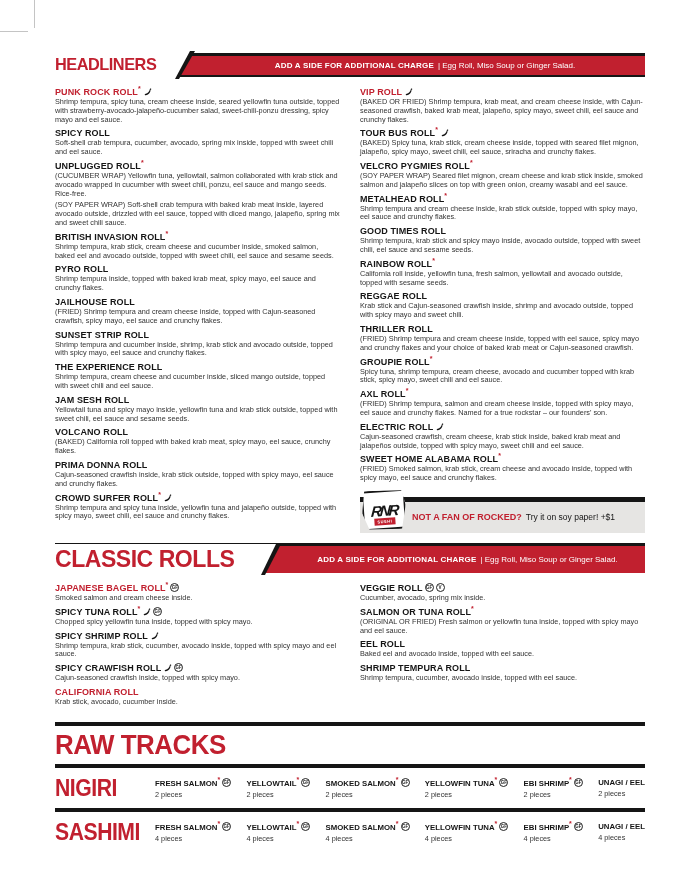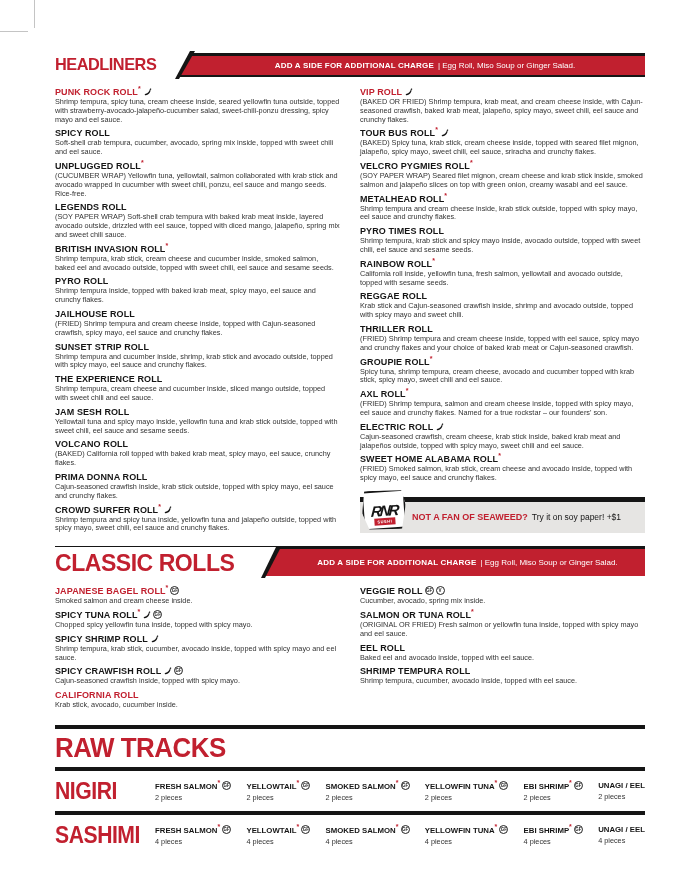--- a/index.html
+++ b/index.html
@@ -105,21 +105,20 @@
         </div>
         <div class="item">
           <div class="item-title"><span>SPICY ROLL</span></div>
           <div class="item-desc">Soft-shell crab tempura, cucumber, avocado, spring mix inside, topped with sweet chili and eel sauce.</div>
         </div>
         <div class="item">
           <div class="item-title"><span>UNPLUGGED ROLL</span><sup class="ast">*</sup></div>
           <div class="item-desc">(CUCUMBER WRAP) Yellowfin tuna, yellowtail, salmon collaborated with krab stick and avocado wrapped in cucumber with sweet chili, ponzu, eel sauce and mango seeds. Rice-free.</div>
         </div>
         <div class="item">
-          <div class="item-title"><span>LEGENDS ROLL</span></div>
           <div class="item-desc">(SOY PAPER WRAP) Soft-shell crab tempura with baked krab meat inside, layered avocado outside, drizzled with eel sauce, topped with diced mango, jalapeño, spring mix and sweet chili sauce.</div>
         </div>
         <div class="item">
           <div class="item-title"><span>BRITISH INVASION ROLL</span><sup class="ast">*</sup></div>
           <div class="item-desc">Shrimp tempura, krab stick, cream cheese and cucumber inside, smoked salmon, baked eel and avocado outside, topped with sweet chili, eel sauce and sesame seeds.</div>
         </div>
         <div class="item">
           <div class="item-title"><span>PYRO ROLL</span></div>
           <div class="item-desc">Shrimp tempura inside, topped with baked krab meat, spicy mayo, eel sauce and crunchy flakes.</div>
         </div>
@@ -170,21 +169,21 @@
           </div>
           <div class="item">
             <div class="item-title"><span>VELCRO PYGMIES ROLL</span><sup class="ast">*</sup></div>
             <div class="item-desc">(SOY PAPER WRAP) Seared filet mignon, cream cheese and krab stick inside, smoked salmon and jalapeño slices on top with green onion, creamy wasabi and eel sauce.</div>
           </div>
           <div class="item">
             <div class="item-title"><span>METALHEAD ROLL</span><sup class="ast">*</sup></div>
             <div class="item-desc">Shrimp tempura and cream cheese inside, krab stick outside, topped with spicy mayo, eel sauce and crunchy flakes.</div>
           </div>
           <div class="item">
-            <div class="item-title"><span>PYRO TIMES ROLL</span></div>
+            <div class="item-title"><span>GOOD TIMES ROLL</span></div>
             <div class="item-desc">Shrimp tempura, krab stick and spicy mayo inside, avocado outside, topped with sweet chili, eel sauce and sesame seeds.</div>
           </div>
           <div class="item">
             <div class="item-title"><span>RAINBOW ROLL</span><sup class="ast">*</sup></div>
             <div class="item-desc">California roll inside, yellowfin tuna, fresh salmon, yellowtail and avocado outside, topped with sesame seeds.</div>
           </div>
           <div class="item">
             <div class="item-title"><span>REGGAE ROLL</span></div>
             <div class="item-desc">Krab stick and Cajun-seasoned crawfish inside, shrimp and avocado outside, topped with spicy mayo and sweet chili.</div>
           </div>
@@ -211,21 +210,21 @@
             <div class="item-desc">(FRIED) Smoked salmon, krab stick, cream cheese and avocado inside, topped with spicy mayo, eel sauce and crunchy flakes.</div>
           </div>
         </div>
 
       <div class="callout">
         <div class="logo-shape">
           <span class="logo-letters">RNR</span>
           <span class="logo-banner">SUSHI</span>
         </div>
         <div class="callout-body">
-          <span class="callout-title">NOT A FAN OF SEAWEED?</span>
+          <span class="callout-title">NOT A FAN OF ROCKED?</span>
           <span class="callout-text">Try it on soy paper! +$1</span>
         </div>
       </div>
     </div>
   </div>
 
   <div class="band cl">
     <div class="band-label">
       <div class="lbl-black"></div>
       <div class="lbl-white">

